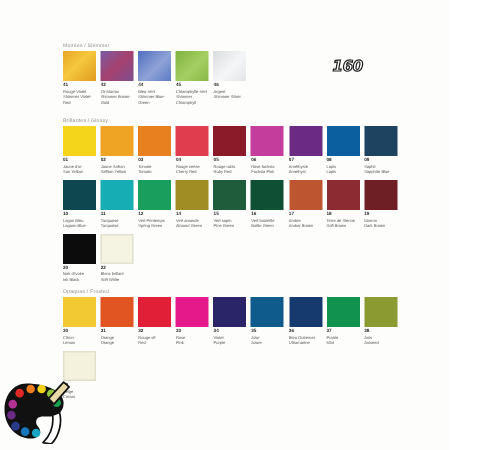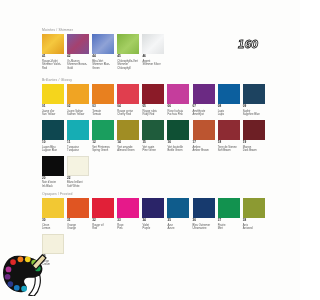--- a/index.html
+++ b/index.html
@@ -39,21 +39,21 @@
     color:#ffffff;
     -webkit-text-stroke:.9px #1a1a1a;
     letter-spacing:-.6px;line-height:1;
     text-shadow:0 0 0 #000;
   }
   .logo-num{
     font-family:"DejaVu Sans", sans-serif;
     font-size:10px;font-weight:700;font-style:italic;
     color:#ffffff;-webkit-text-stroke:.8px #1a1a1a;
     letter-spacing:-.2px;line-height:1;
-    position:absolute;right:0;top:14px;
+    position:absolute;right:16px;top:14px;
   }
 
   
   .palette-logo{position:absolute;left:2px;top:252px;width:46px;height:44px;}
 </style>
 </head>
 <body>
 
 <div class="sheet">
 

